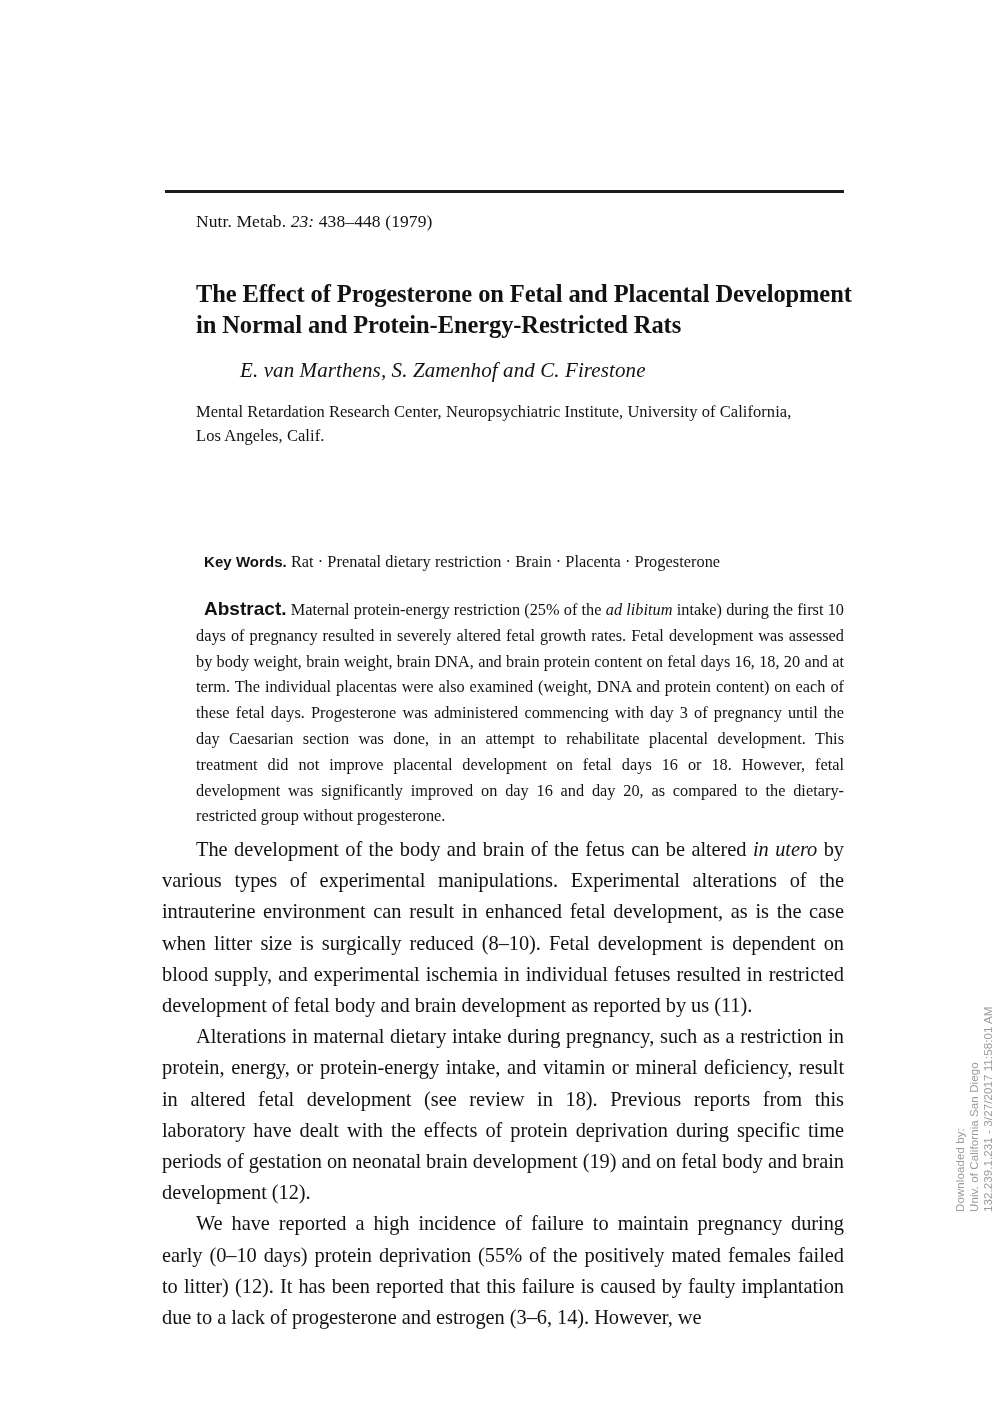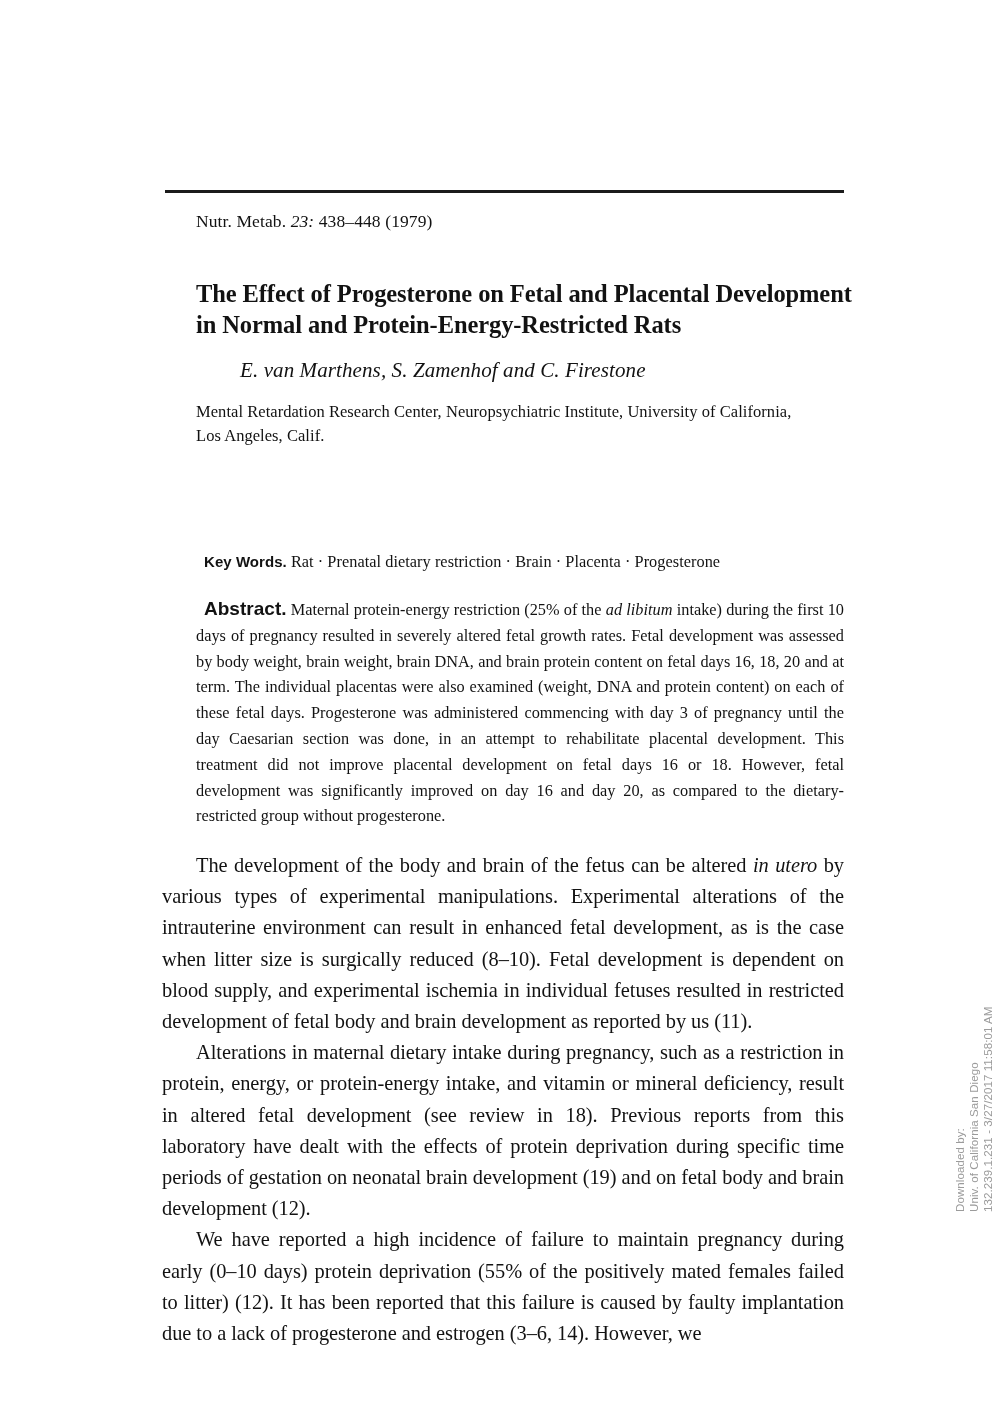--- a/index.html
+++ b/index.html
@@ -122,21 +122,20 @@
   
   .body-text {
     position: absolute;
     left: 162px;
     top: 834px;
     width: 682px;
     font-size: 20.4px;
     line-height: 31.2px;
     text-align: justify;
     letter-spacing: -0.05px;
-    margin-top: 16px;
   }
   .body-text p {
     margin: 0;
     text-indent: 34px;
   }
   .body-text p i { font-style: italic; }
 
   
   .watermark {
     position: absolute;

